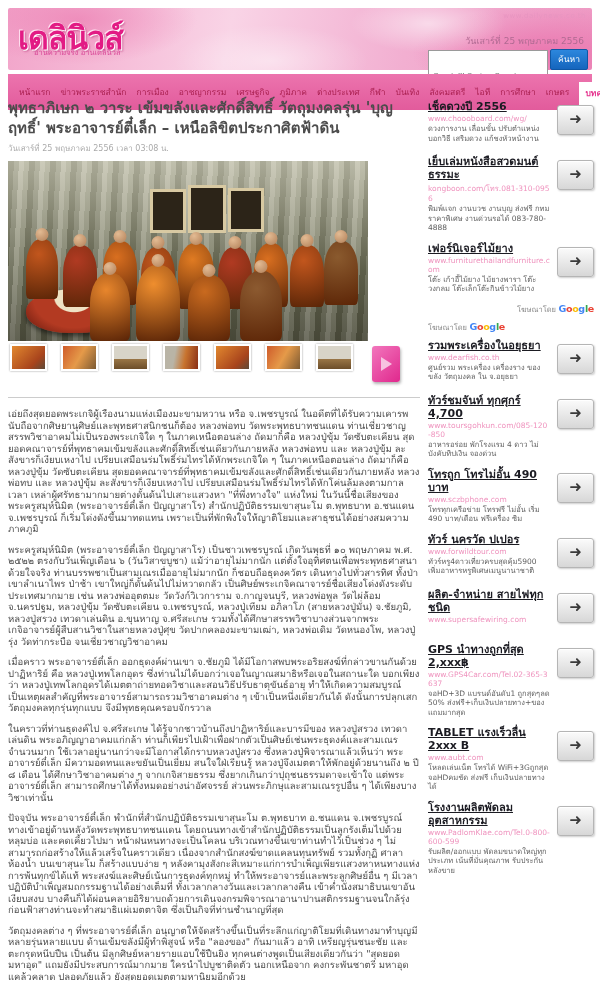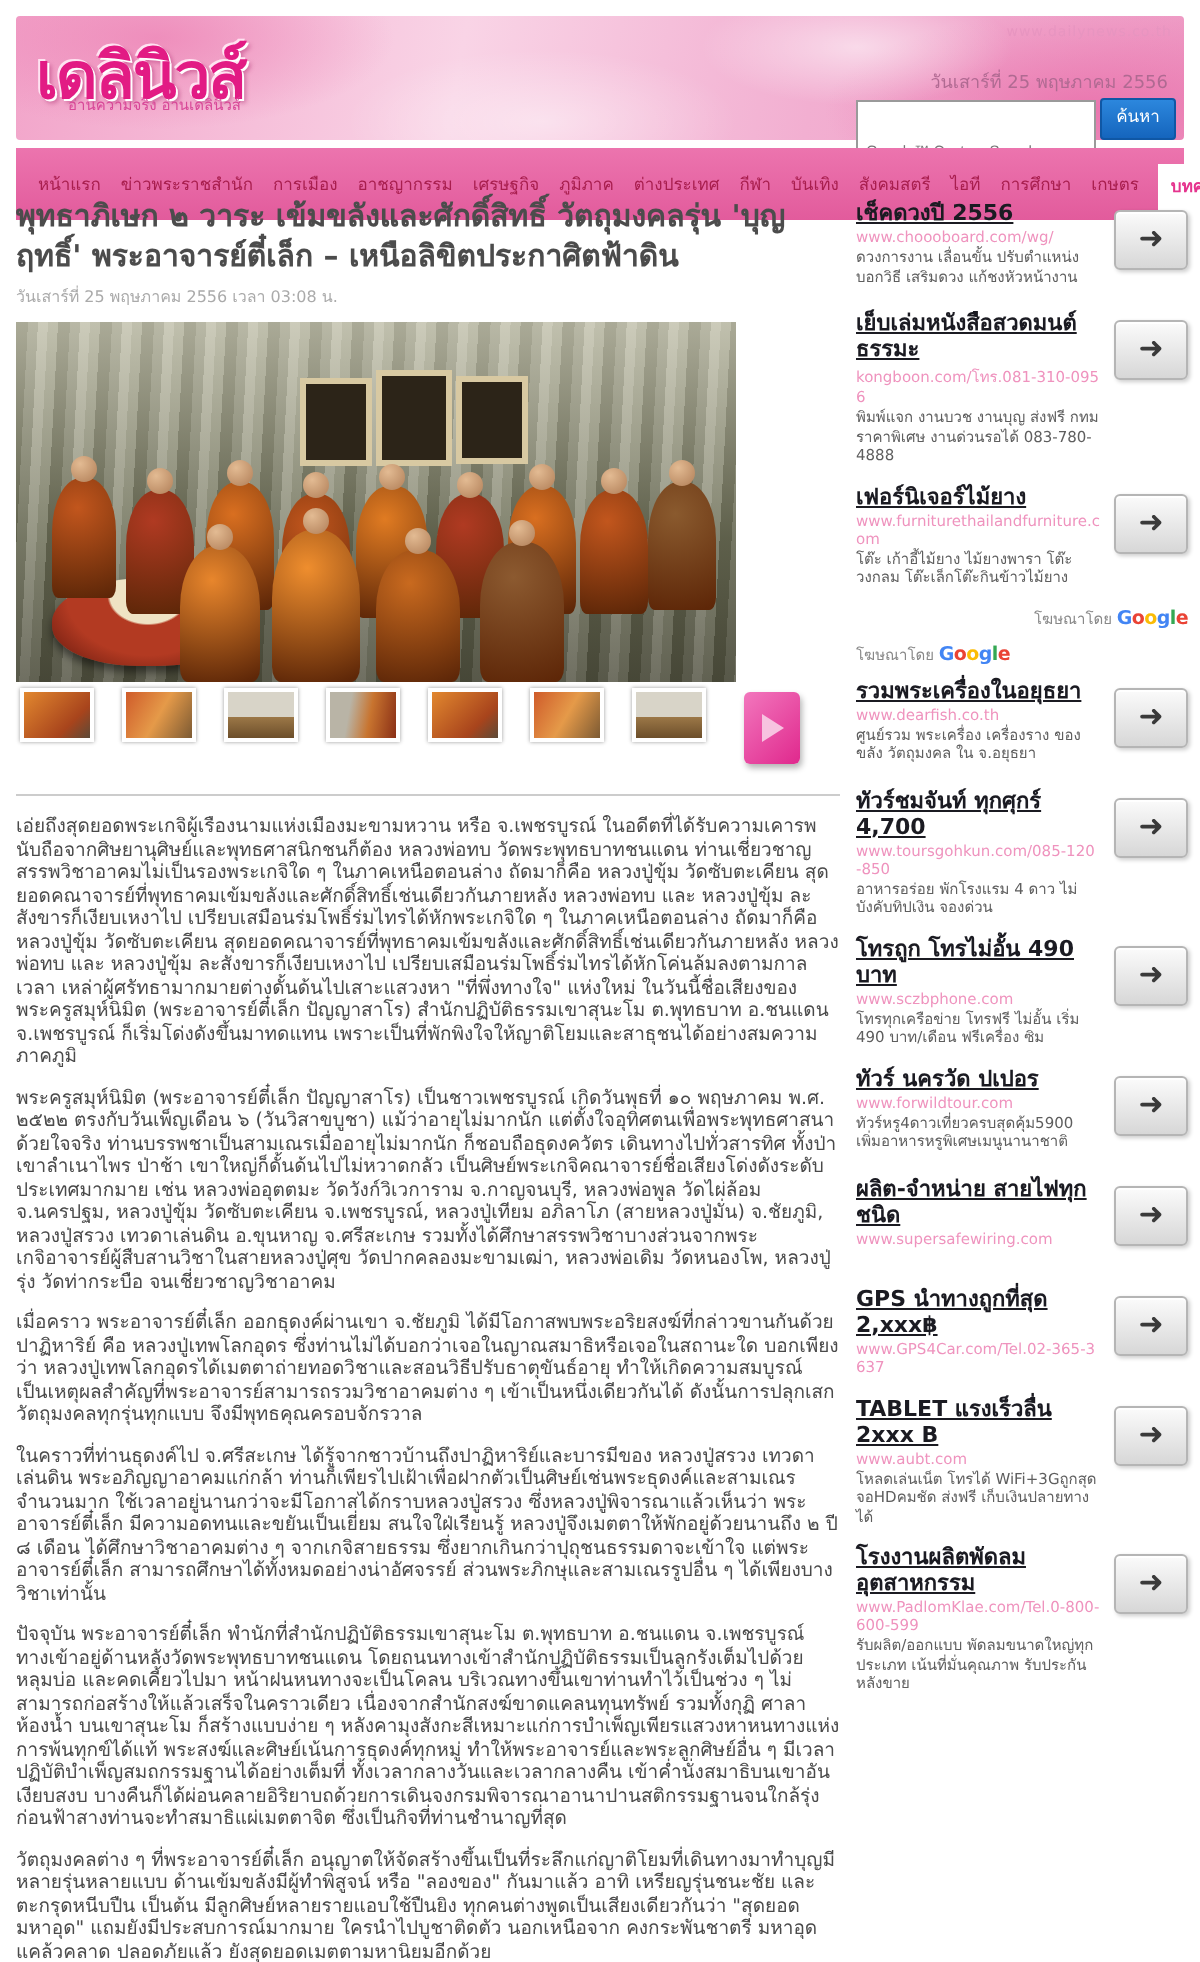--- a/index.html
+++ b/index.html
@@ -199,20 +199,21 @@
         <div class="ad-arrow">➜</div>
       </div>
       <div class="ad">
         <div class="ad-title">ผลิต-จำหน่าย สายไฟทุกชนิด</div>
         <div class="ad-url">www.supersafewiring.com</div>
         <div class="ad-arrow">➜</div>
       </div>
       <div class="ad">
         <div class="ad-title">GPS นำทางถูกที่สุด 2,xxx฿</div>
         <div class="ad-url">www.GPS4Car.com/Tel.02-365-3637</div>
+        <div class="ad-desc">จอHD+3D แบรนด์อันดับ1 ถูกสุดๆลด 50% ส่งฟรี+เก็บเงินปลายทาง+ของแถมมากสุด</div>
         <div class="ad-arrow">➜</div>
       </div>
       <div class="ad">
         <div class="ad-title">TABLET แรงเร็วลื่น 2xxx B</div>
         <div class="ad-url">www.aubt.com</div>
         <div class="ad-desc">โหลดเล่นเน็ต โทรได้ WiFi+3Gถูกสุด จอHDคมชัด ส่งฟรี เก็บเงินปลายทางได้</div>
         <div class="ad-arrow">➜</div>
       </div>
       <div class="ad">
         <div class="ad-title">โรงงานผลิตพัดลมอุตสาหกรรม</div>

